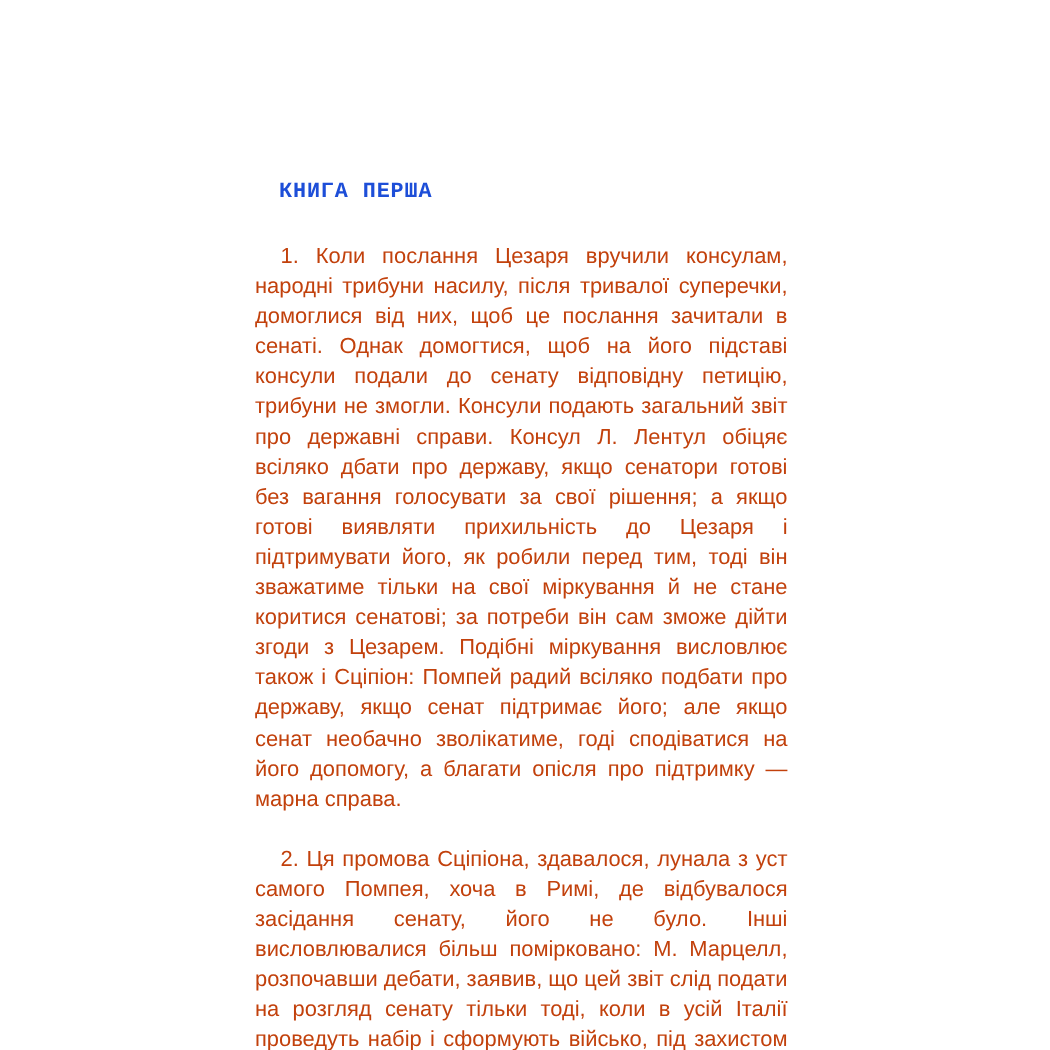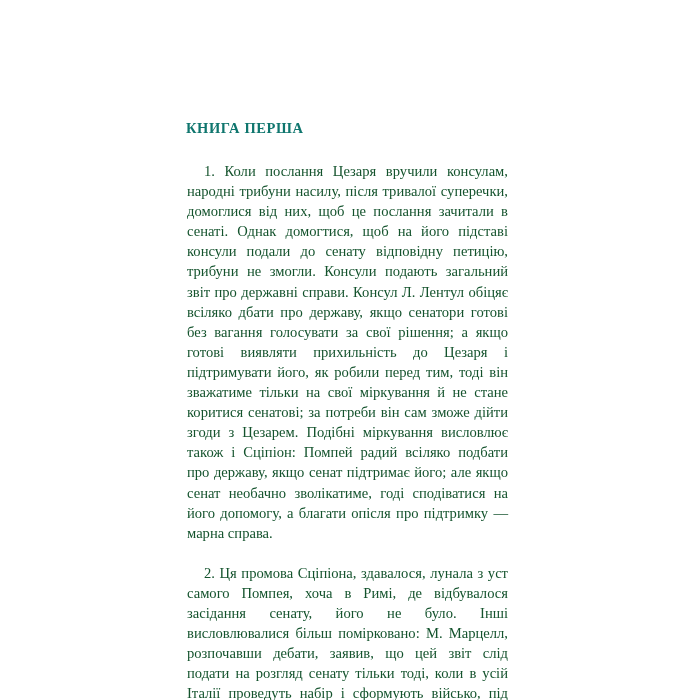--- a/index.html
+++ b/index.html
@@ -23,40 +23,40 @@
   }
 
   .text-block {
     position: absolute;
     left: 170px;
     top: 118px;
     width: 355px;
   }
 
   .chapter-heading {
-    font-family: Liberation Serif, serif;
+    font-family: Liberation Mono, monospace;
     font-size: 14.5px;
     font-weight: bold;
-    color: #0f766e;
+    color: #1d4ed8;
     letter-spacing: 0.6px;
     text-indent: 16px;
     line-height: 20px;
     margin: 0 0 23px 0;
     white-space: nowrap;
   }
 
   .body-par {
-    font-family: Liberation Serif, serif;
+    font-family: Liberation Sans, sans-serif;
     font-size: 14.6px;
     line-height: 20.1px;
-    color: #14532d;
+    color: #c2410c;
     text-align: justify;
     text-justify: inter-word;
     text-indent: 17px;
-    margin: 17px;
+    margin: 0;
     hyphens: manual;
     -webkit-hyphens: manual;
   }
 
   .body-par + .body-par {
     margin-top: 20px;
   }
 </style>
 </head>
 <body>

